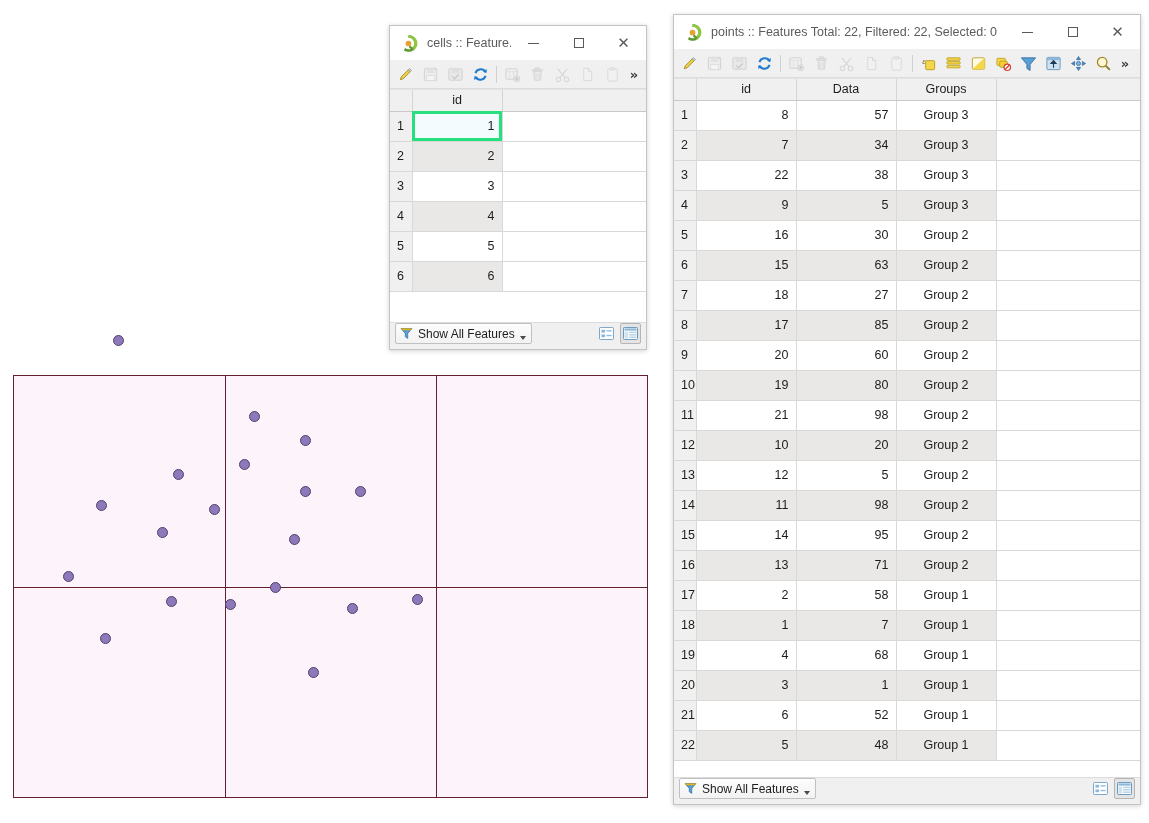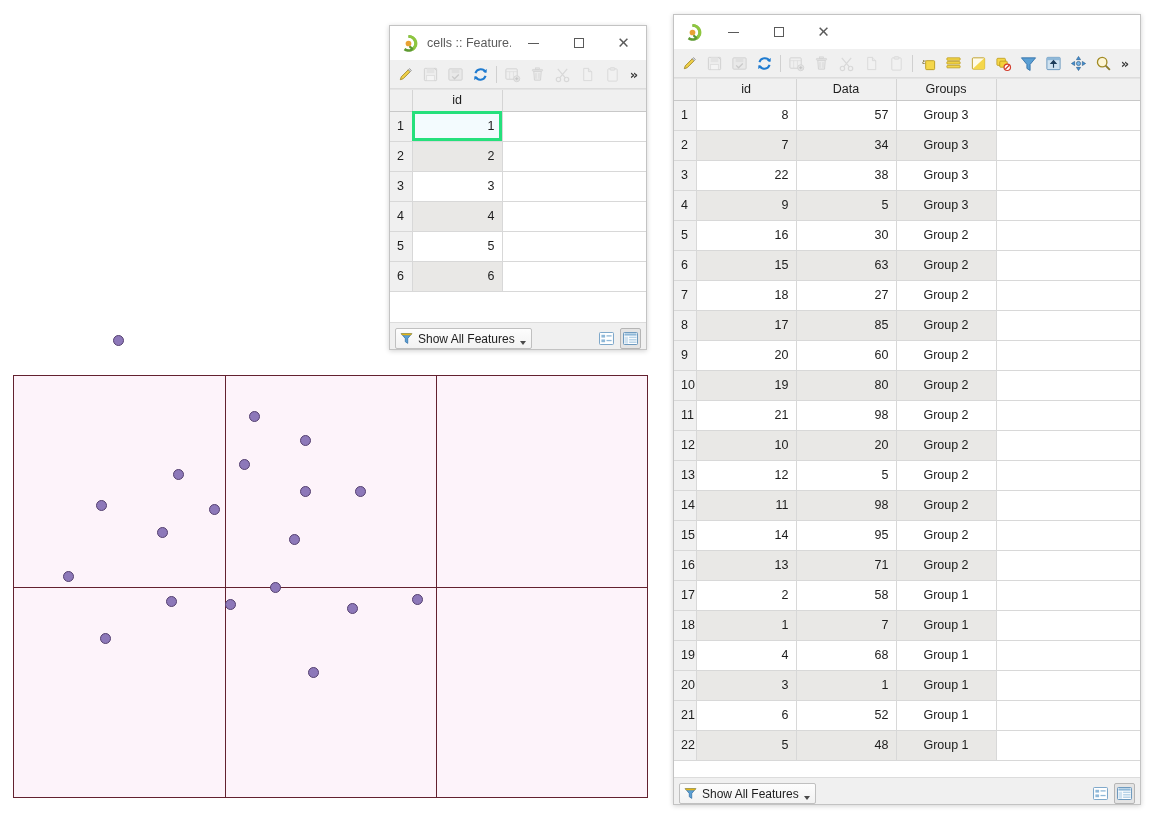--- a/index.html
+++ b/index.html
@@ -118,21 +118,21 @@
     background: #f3fbfe !important;
     outline: 3px solid #25e07c;
     outline-offset: -3px;
     position: relative;
   }
 
   
   .statusbar {
     height: 27px; flex: none;
     background: #f0f0f0;
-    display: flex; align-items: flex-end;
+    display: flex; align-items: flex-start;
     padding: 0 5px;
     border-top: 1px solid #dcdcdc;
   }
   .filter-btn {
     display: flex; align-items: center;
     height: 21px;
     border: 1px solid #c0c0c0;
     background: linear-gradient(#fdfdfd,#f2f2f2);
     border-radius: 2px;
     padding: 0 5px 0 4px;
@@ -364,20 +364,21 @@
 
   <div class="qwin" id="points-window" style="left:673px; top:14px; width:468px; height:791px;">
     <div class="titlebar">
       <svg class="qlogo" viewBox="0 0 20 20">
         <circle cx="10" cy="10" r="9" fill="#ffffff"></circle>
         <path d="M10 1.2 A8.8 8.8 0 1 1 5 17.2 L6.6 14.7 A6 6 0 1 0 10 4 Z" fill="#5e9a32"></path>
         <path d="M10 4 A6 6 0 0 1 13 15.2 L14.6 17.8 A8.8 8.8 0 0 0 10 1.2 Z" fill="#8ec63f"></path>
         <circle cx="10" cy="10" r="3" fill="#e8a233"></circle>
         <rect x="11.6" y="12" width="5.2" height="2.3" rx="1" fill="#5e9a32" transform="rotate(40 11.6 12)"></rect>
       </svg>
+      <span class="title-text">points :: Features Total: 22, Filtered: 22, Selected: 0</span>
       <div class="win-btns">
         <div class="win-btn">
             <div class="wb-min"></div>
           </div>
         <div class="win-btn">
             <div class="wb-max"></div>
           </div>
         <div class="win-btn close">
             <span class="wb-close">✕</span>
           </div>

